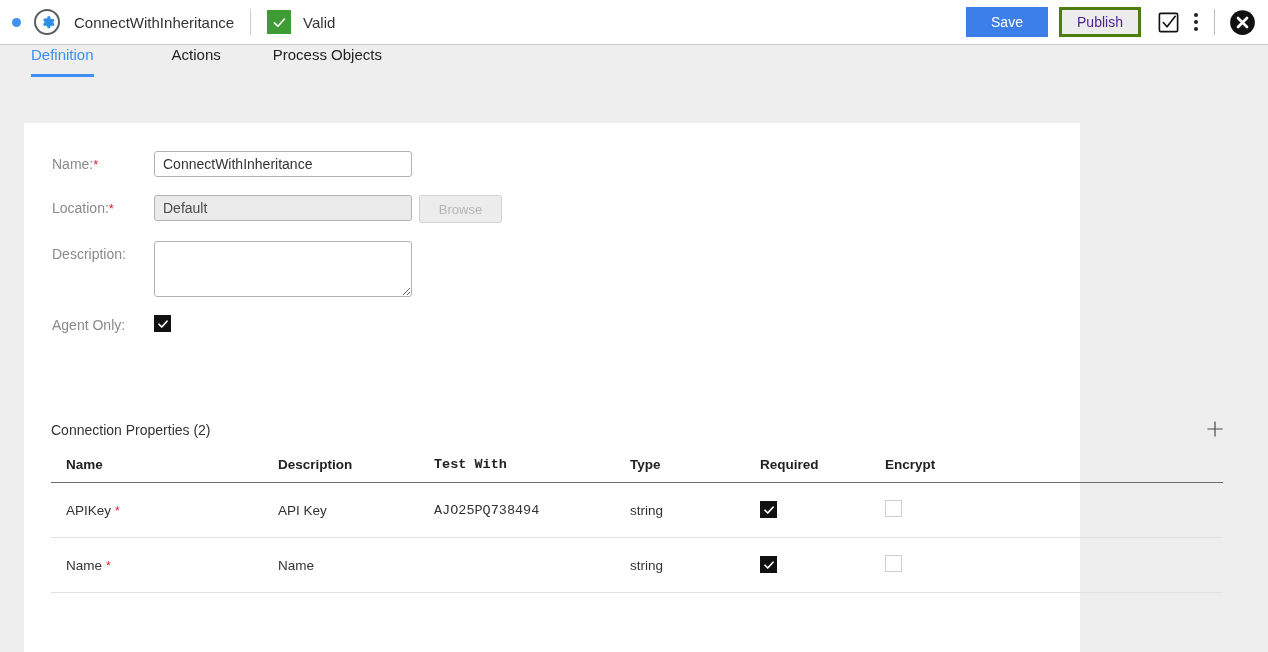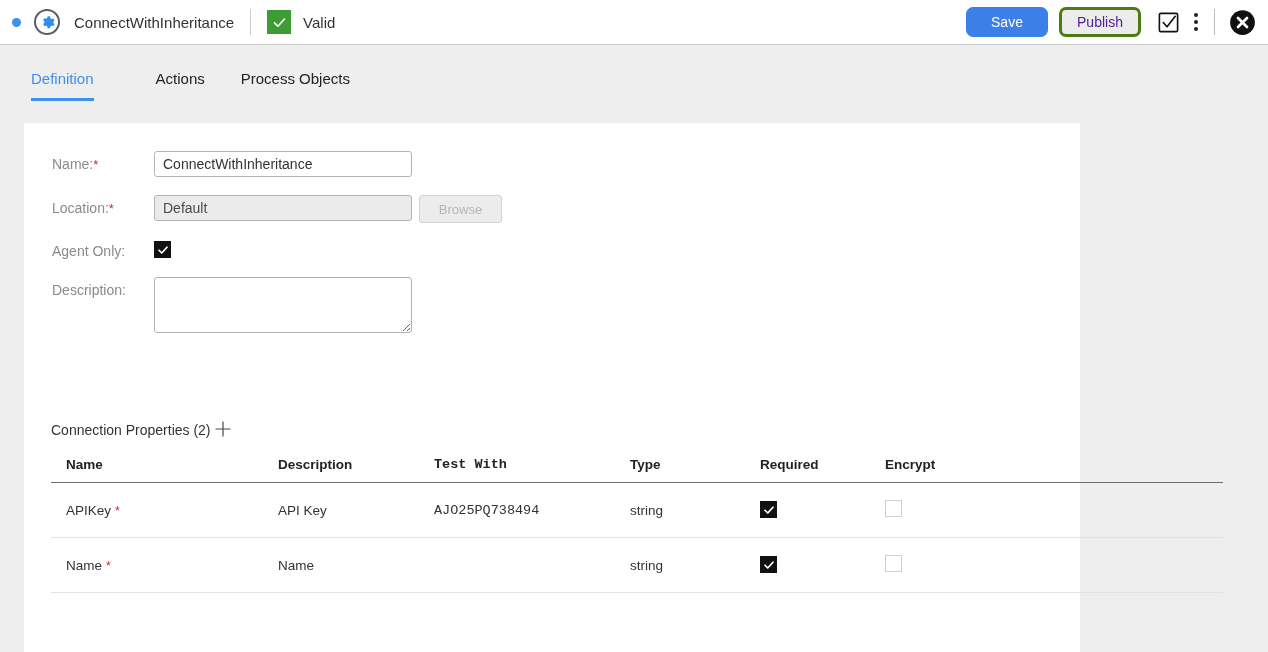--- a/index.html
+++ b/index.html
@@ -73,21 +73,21 @@
   }
   .header-right {
     margin-left: auto;
     display: flex;
     align-items: center;
     padding-right: 12px;
   }
   .btn {
     height: 30px;
     min-width: 82px;
-    border-radius: 7px;
+    border-radius: 0;
     font-size: 14px;
     display: flex;
     align-items: center;
     justify-content: center;
     box-sizing: border-box;
     cursor: pointer;
     user-select: none;
   }
   .btn-save {
     background: #3d7fe8;
@@ -132,22 +132,22 @@
 
   
   .tabs {
     position: absolute;
     top: 46px; left: 0;
     width: 1268px;
     height: 62px;
     background: #eeeeee;
     display: flex;
     align-items: flex-start;
-    padding-top: 24px;
-    box-sizing: border-box;
+    box-sizing: border-box;
+    gap: 16px;
   }
   .tab {
     font-size: 15px;
     color: #222222;
     padding-bottom: 11px;
     cursor: pointer;
     white-space: nowrap;
   }
   .tab.active {
     color: #3d8ef0;
@@ -244,20 +244,21 @@
   
   .cp-section {
     position: absolute;
     top: 292px;
     left: 27px;
     width: 1172px;
   }
   .cp-head {
     display: flex;
     align-items: center;
+    justify-content: space-between;
     height: 30px;
   }
   .cp-title { font-size: 14px; color: #333333; }
   .plus-icon { cursor: pointer; margin-right: -4px; }
 
   table.cp-table {
     width: 100%;
     border-collapse: collapse;
     margin-top: 12px;
     table-layout: fixed;
@@ -357,32 +358,32 @@
     </div>
 
     <div class="form-row">
       <div class="form-label">
         <span>Location:</span><span class="req-star">*</span>
       </div>
       <input class="text-input disabled" type="text" readonly="" value="Default" style="">
       <div class="browse-btn">Browse</div>
     </div>
 
+    <div class="form-row">
+      <div class="form-label">Description:</div>
+      <textarea class="desc-area" style=""></textarea>
+    </div>
+
     <div class="form-row agent-row">
       <div class="form-label">Agent Only:</div>
       <div class="cbx checked">
         <svg width="12" height="12" viewBox="0 0 24 24" fill="none" stroke="#ffffff" stroke-width="3.4" stroke-linecap="round" stroke-linejoin="round">
           <polyline points="4,12.5 9.5,18 20,6.5"></polyline>
         </svg>
       </div>
-    </div>
-
-    <div class="form-row">
-      <div class="form-label">Description:</div>
-      <textarea class="desc-area" style=""></textarea>
     </div>
 
   </div>
 
   <div class="cp-section">
     <div class="cp-head">
       <div class="cp-title">Connection Properties (2)</div>
       <div class="plus-icon">
         <svg width="24" height="24" viewBox="0 0 24 24" fill="none" stroke="#4a4a4a" stroke-width="1.2">
           <path d="M12 4.5 L12 19.5 M4.5 12 L19.5 12"></path>

